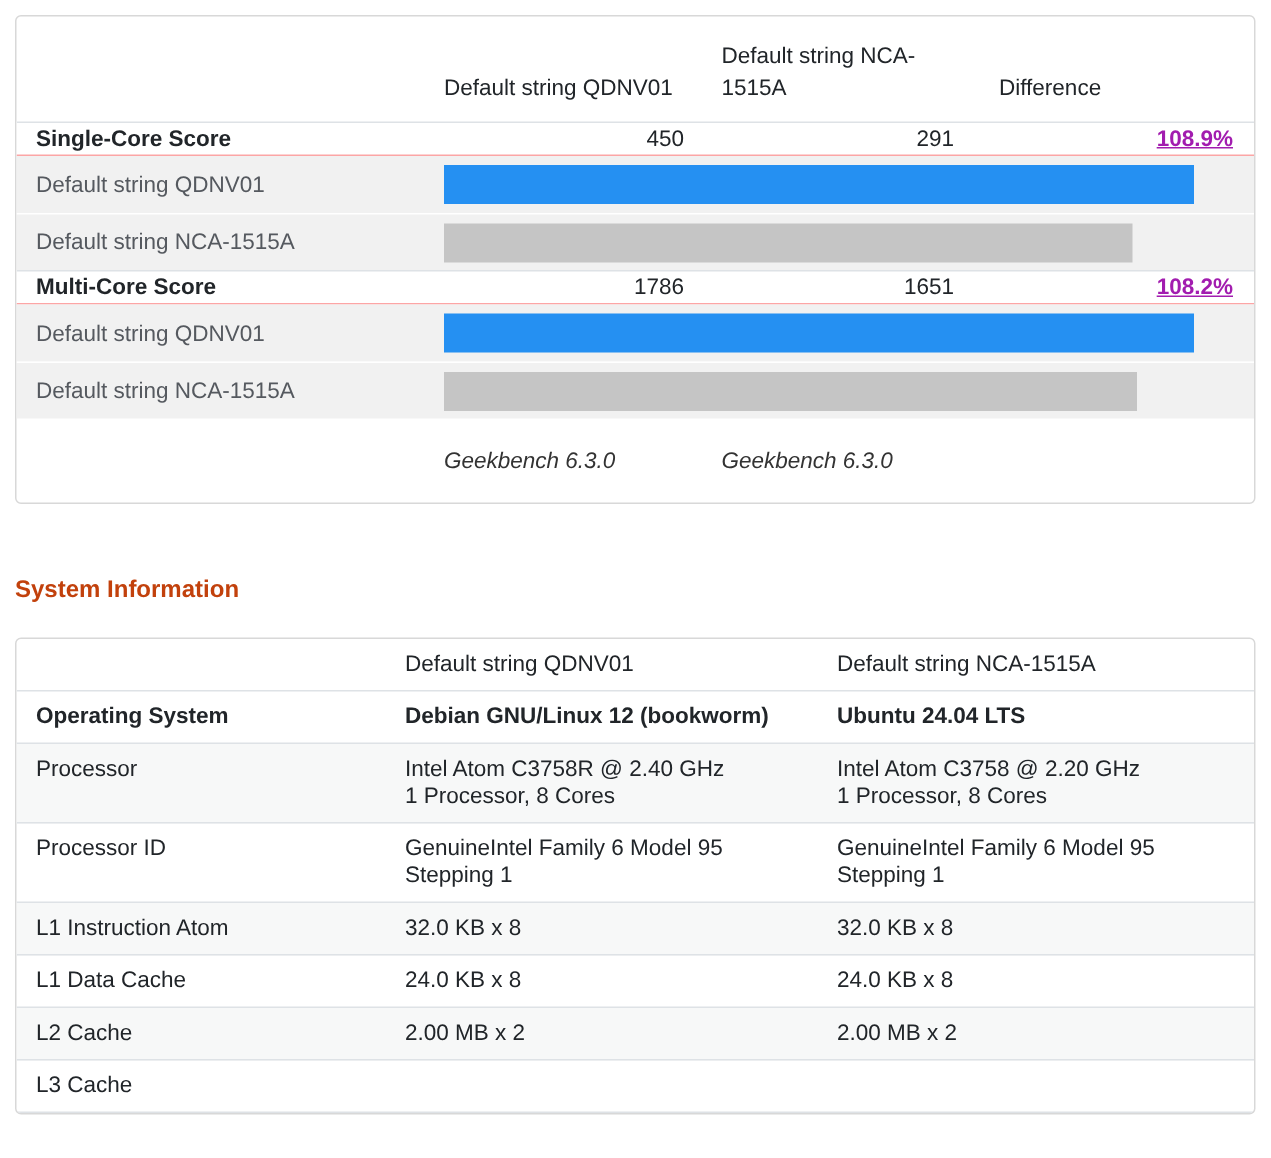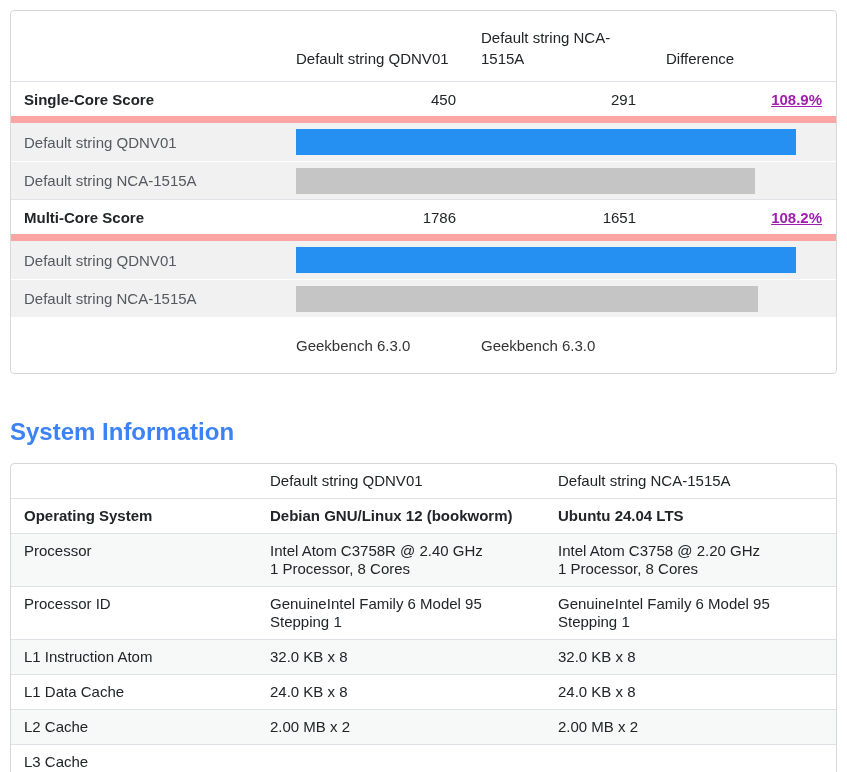--- a/index.html
+++ b/index.html
@@ -26,45 +26,45 @@
   }
   .chart-header { align-items:end; padding-top:16px; padding-bottom:12px; }
   .chart-header .cell { line-height:21px; color:#212529; }
   .nowrap { white-space:nowrap; }
   .c2 { padding-left:25px; }
   .diffcell { padding-left:30px; }
   .num { text-align:right; }
   .green { color:#a21caf; font-weight:bold;text-decoration:underline; }
 
   .score-row {
-    height:42px; align-items:center;
+    height:23px; align-items:center;
     border-top:1px solid #dee2e6;
-    border-bottom:7px solid #fca5a5;
+    border-bottom:1px solid #fca5a5;
     background:#fff;
   }
   .score-label { font-weight:bold; color:#212529; }
 
   .bar-row {
     display:grid;
     grid-template-columns:272px 1fr;
     align-items:center;
     height:38px;
     background:#f1f1f1;
     padding:0 40px 0 13px;
   }
   .bar-row + .bar-row { border-top:1px solid #ffffff; }
   .bar-label { color:#55595f; }
   .bar-track { height:26px; position:relative; }
   .bar { height:26px; }
 
-  .chart-footer { height:56px; align-items:center; color:#333; }
+  .chart-footer { height:56px; align-items:center; color:#333;font-style:italic; }
 
   
   .sysinfo-title {
-    font-size:24px; font-weight:700; color:#3b82f6;
+    font-size:16px; font-weight:700; color:#c2410c;
     margin:46px 0 20px 0;
     line-height:23px;
   }
   table.sysinfo { width:100%; border-collapse:collapse; table-layout:fixed; }
   col.w1 { width:247px; }
   col.w2 { width:288px; }
   .sysinfo th, .sysinfo td {
     text-align:left; vertical-align:top;
     padding:8px 6px 8px 12px;
     line-height:18px;

